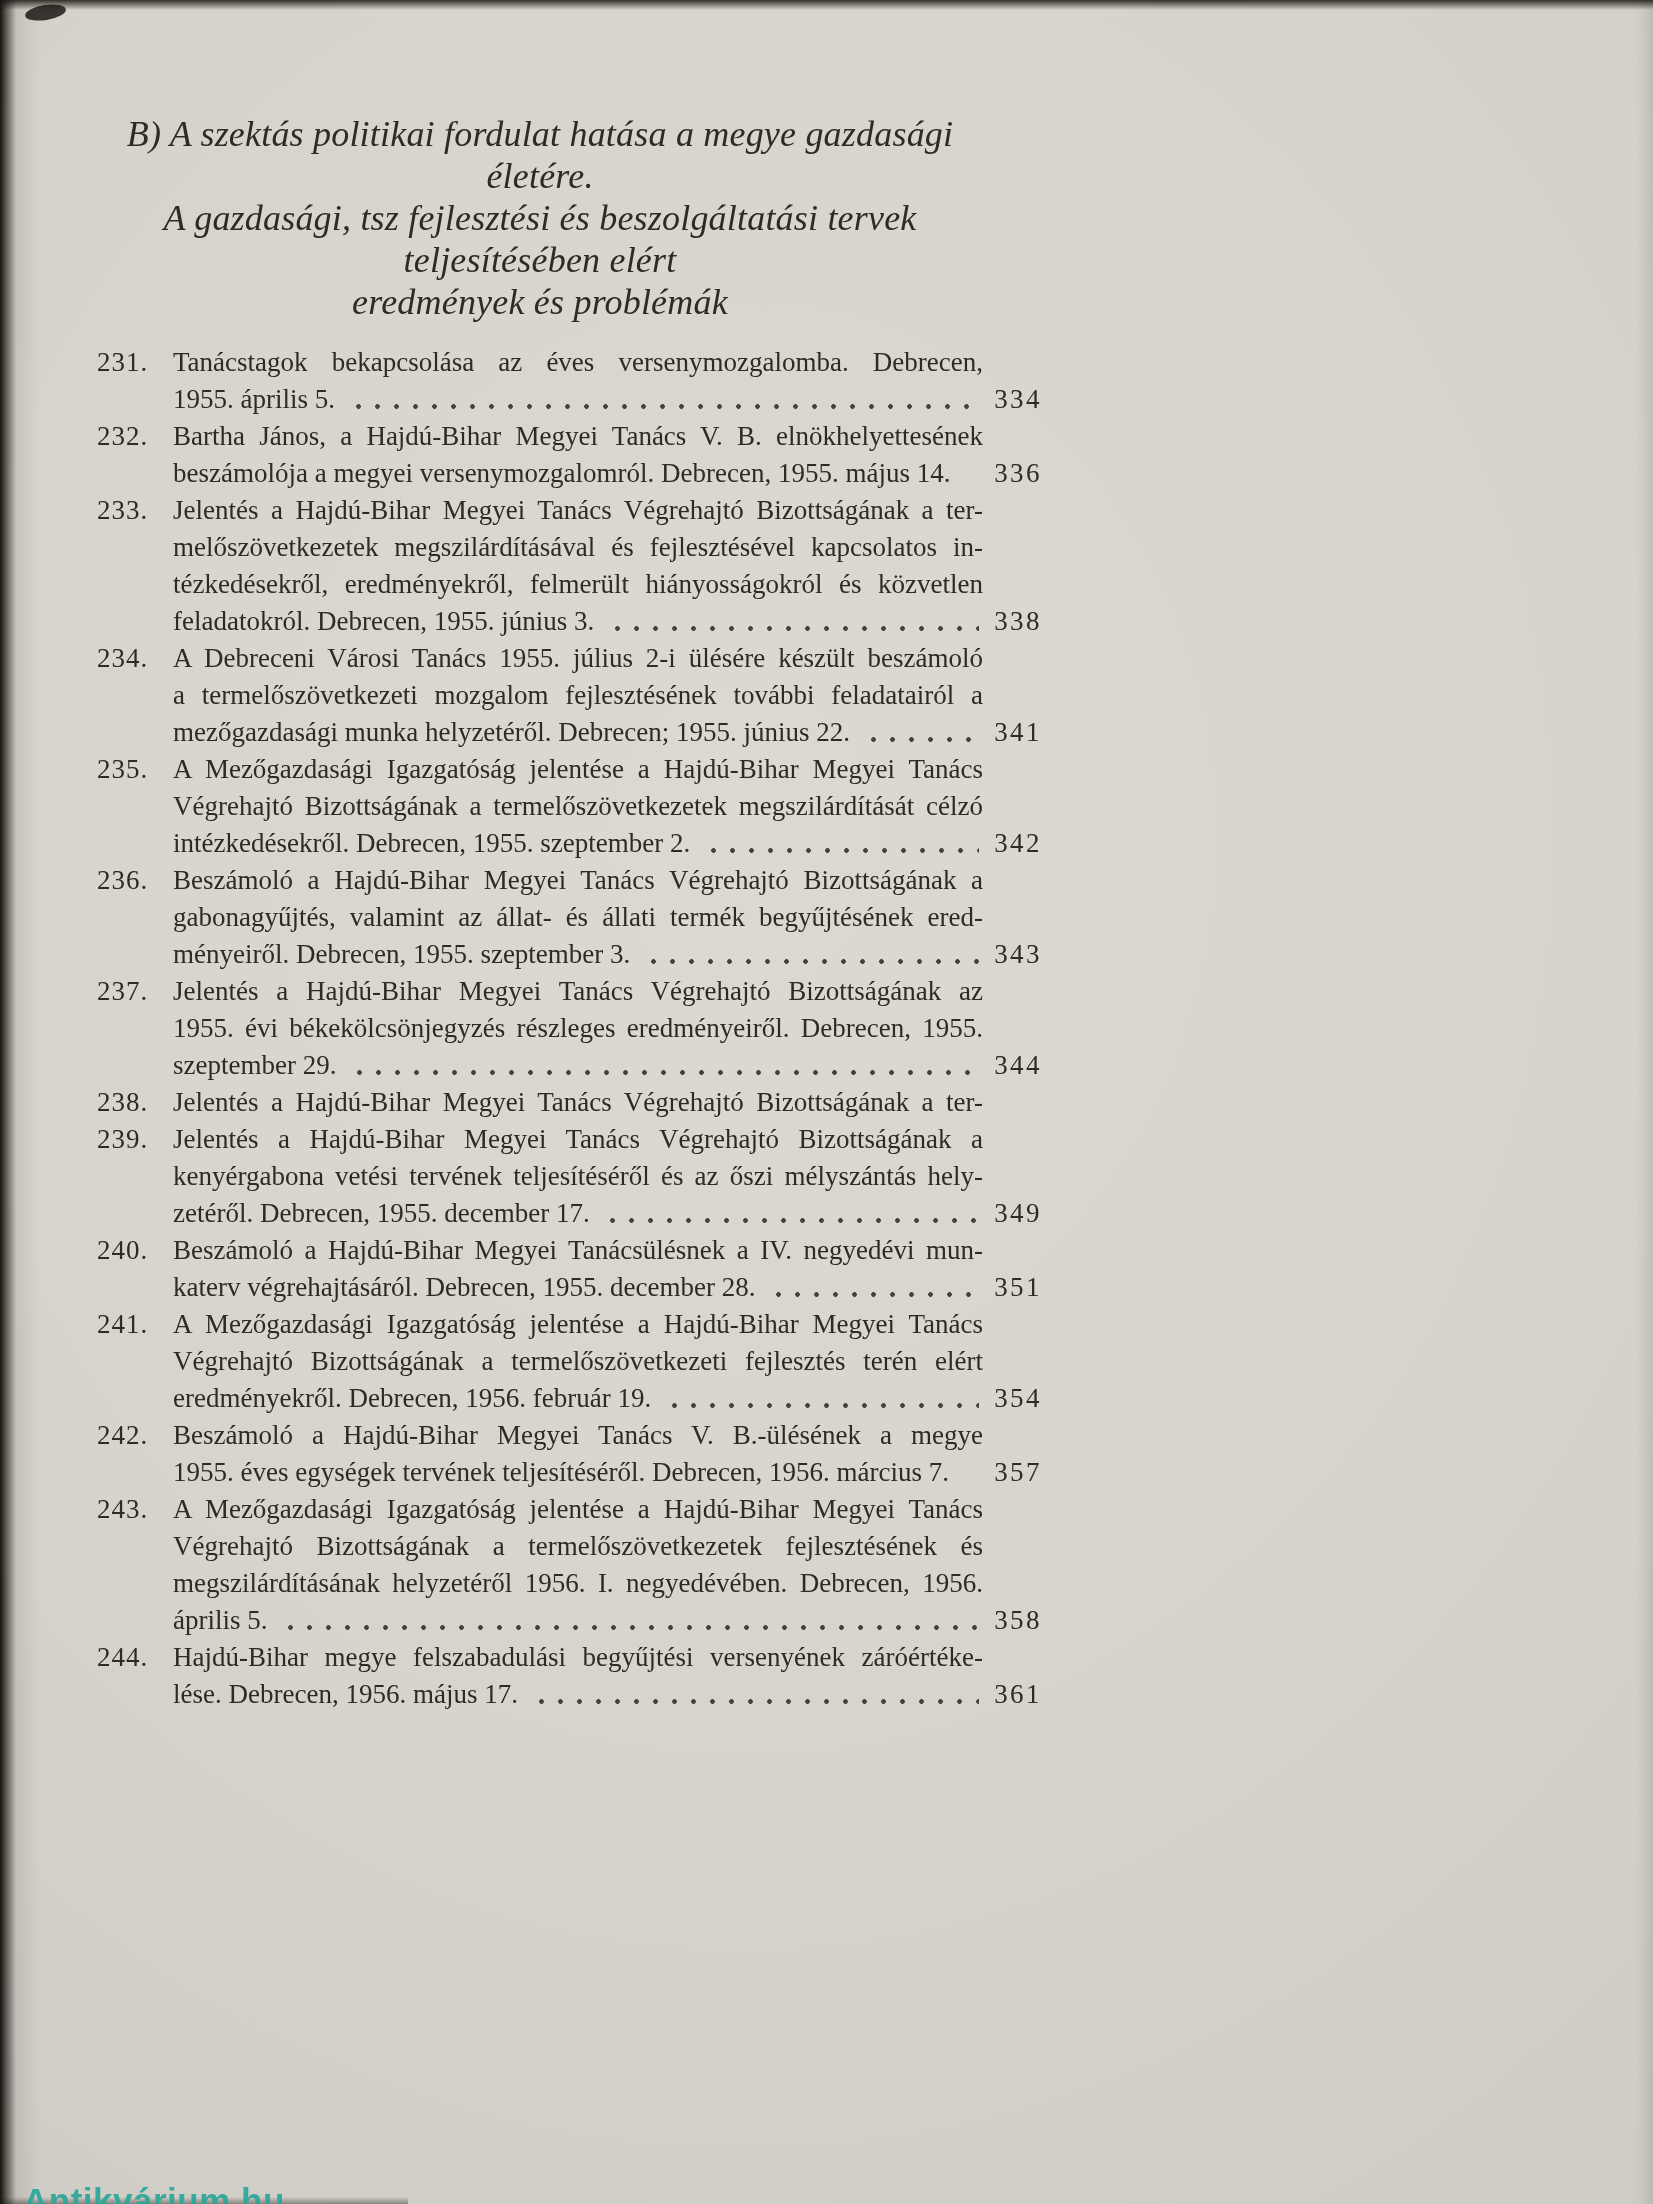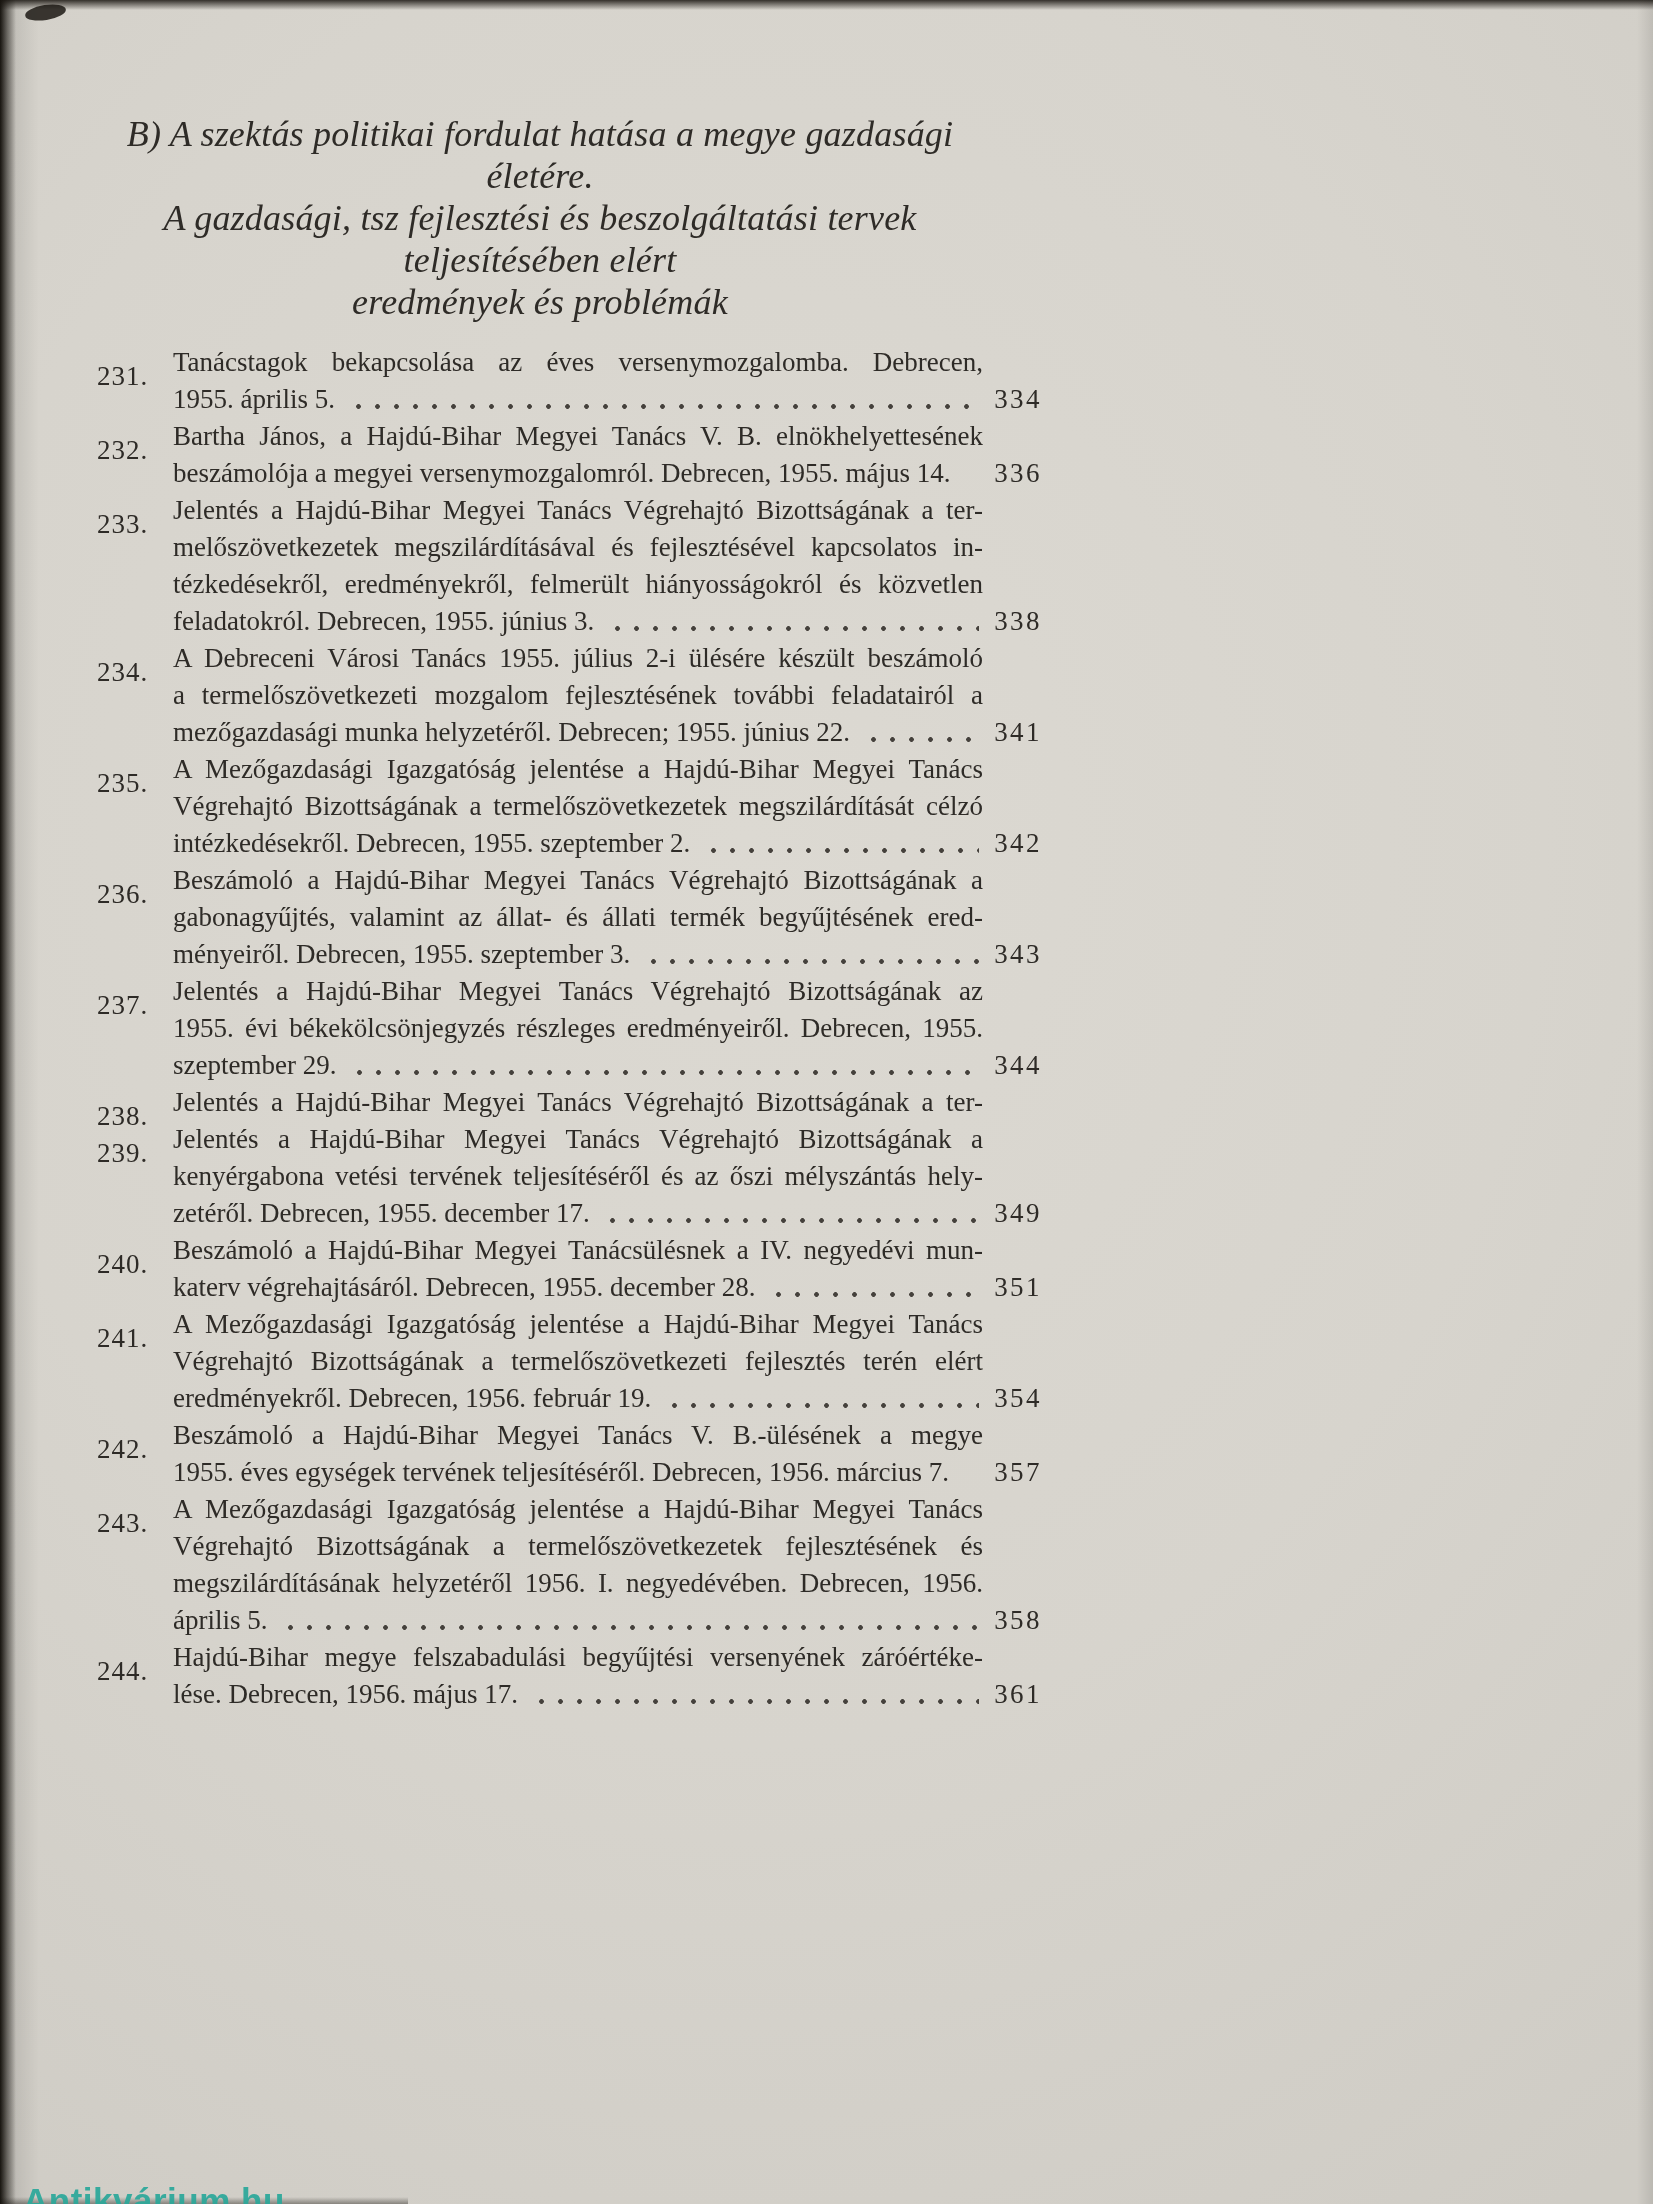--- a/index.html
+++ b/index.html
@@ -43,21 +43,21 @@
     width:886px;text-align:center;font-style:italic;
     font-size:36px;line-height:42px;letter-spacing:0.2px;
     margin-bottom:21.3px;
   }
   .entries{width:946px;}
   .entry{
     position:relative;padding-left:76px;width:870px;
     font-size:27px;line-height:37px;
   }
   .num{
-    position:absolute;left:0;top:14px;width:70px;letter-spacing:1px;
+    position:absolute;left:0;top:0;width:70px;letter-spacing:1px;
   }
   .line{
     margin-right:60px;text-align:justify;text-align-last:justify;
   }
   .lastline{display:flex;align-items:baseline;}
   .lastline .txt{white-space:nowrap;}
   .leader{flex:1 1 auto;height:13.6px;align-self:flex-end;margin:0 13.6px 7.8px 13.6px;}
   .leader.dotted{
     background-image:radial-gradient(circle, #45413c 2px, rgba(0,0,0,0) 2.6px);
     background-size:19px 8.7px;background-repeat:repeat-x;background-position:left bottom;

